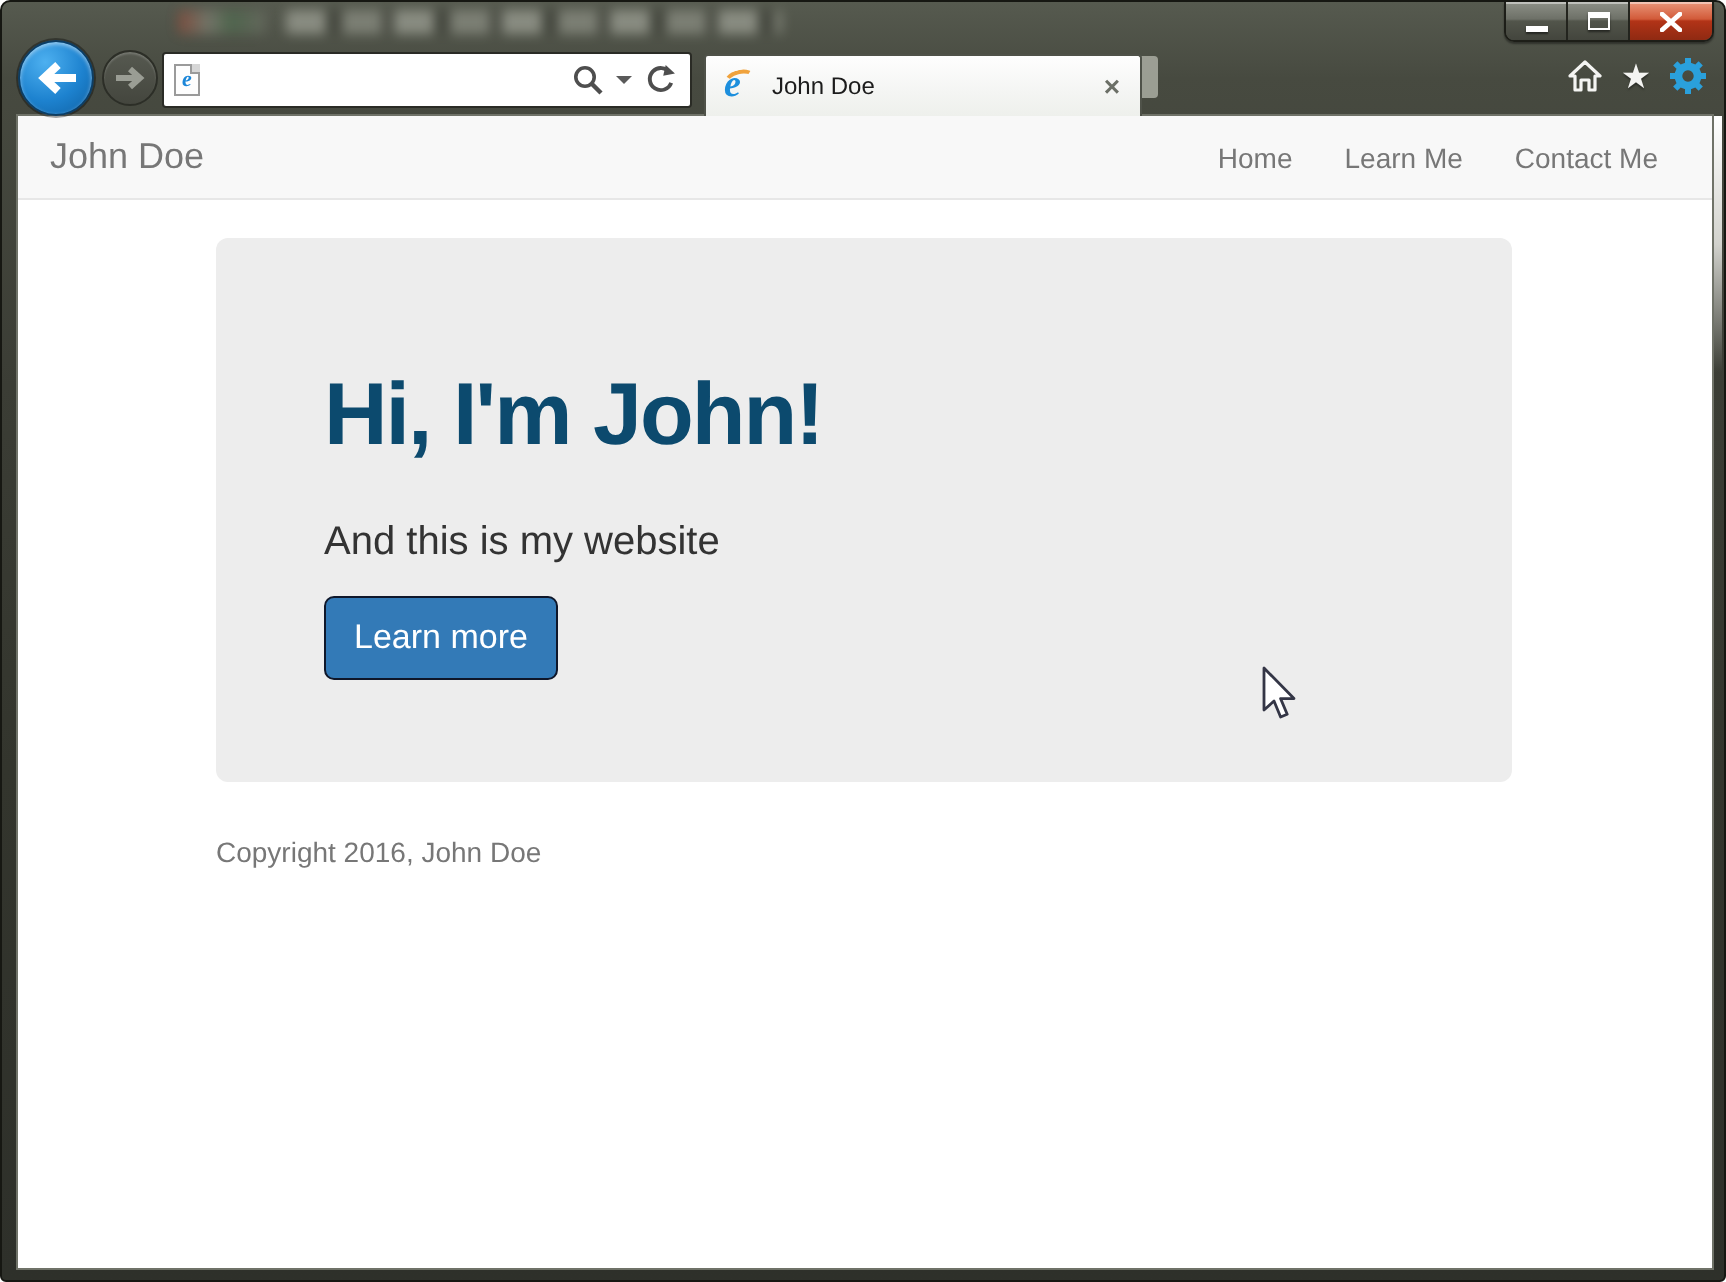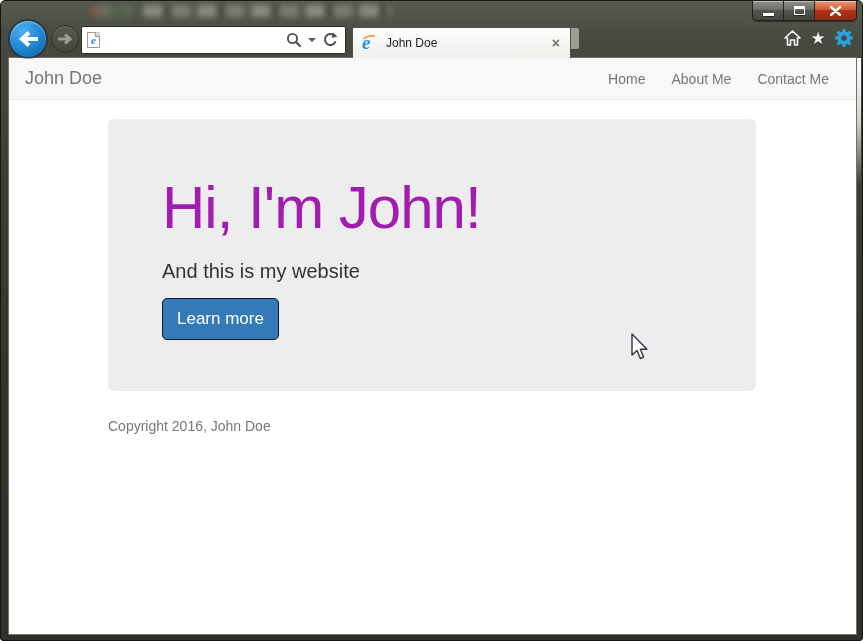--- a/index.html
+++ b/index.html
@@ -108,21 +108,21 @@
   
   .navbar { height:42px; background:#f8f8f8; border-bottom:1px solid #e7e7e7;
     display:flex; align-items:center; }
   .navbar-brand { font-size:18px; color:#777; padding:0 15px 0 16px; text-decoration:none; cursor:pointer; }
   .navbar-links { margin-left:auto; display:flex; align-items:flex-start; padding-right:14px; }
   .nav-link { font-size:14px; color:#777; text-decoration:none; padding:0 13px; cursor:pointer; }
 
   
   .jumbotron { margin:19px 100px 0 99px; width:648px; height:272px;
     background:#ededed; border-radius:6px; padding:56px 40px 0 54px; }
-  .jumbotron h1 { font-size:60px; font-weight:400; color:#a21caf; line-height:66px; margin:0 0 12px; letter-spacing:-1px; }
+  .jumbotron h1 { font-size:44px; font-weight:700; color:#0c4a6e; line-height:66px; margin:0 0 12px; letter-spacing:-1px; }
   .jumbotron p  { font-size:20px; color:#333; line-height:26px; margin:17px 0 14px; }
   .btn-primary {
     display:inline-block; background:#337ab7; border:1px solid #0f172a; border-radius:5px;
     color:#fff; font-size:17px; line-height:22px; padding:9px 14px; cursor:pointer;
     font-family:"Liberation Sans",sans-serif;
   }
 
   
   .copyright { margin:27px 0 0 99px; font-size:14px; color:#777; }
 
@@ -225,21 +225,21 @@
   </div>
 
   <div class="border-sheen"></div>
 
   <div class="viewport">
 
     <div class="navbar">
       <a class="navbar-brand">John Doe</a>
       <div class="navbar-links">
         <a class="nav-link">Home</a>
-        <a class="nav-link">About Me</a>
+        <a class="nav-link">Learn Me</a>
         <a class="nav-link">Contact Me</a>
       </div>
     </div>
 
     <div class="jumbotron">
       <h1>Hi, I'm John!</h1>
       <p>And this is my website</p>
       <button class="btn-primary">Learn more</button>
     </div>
 

